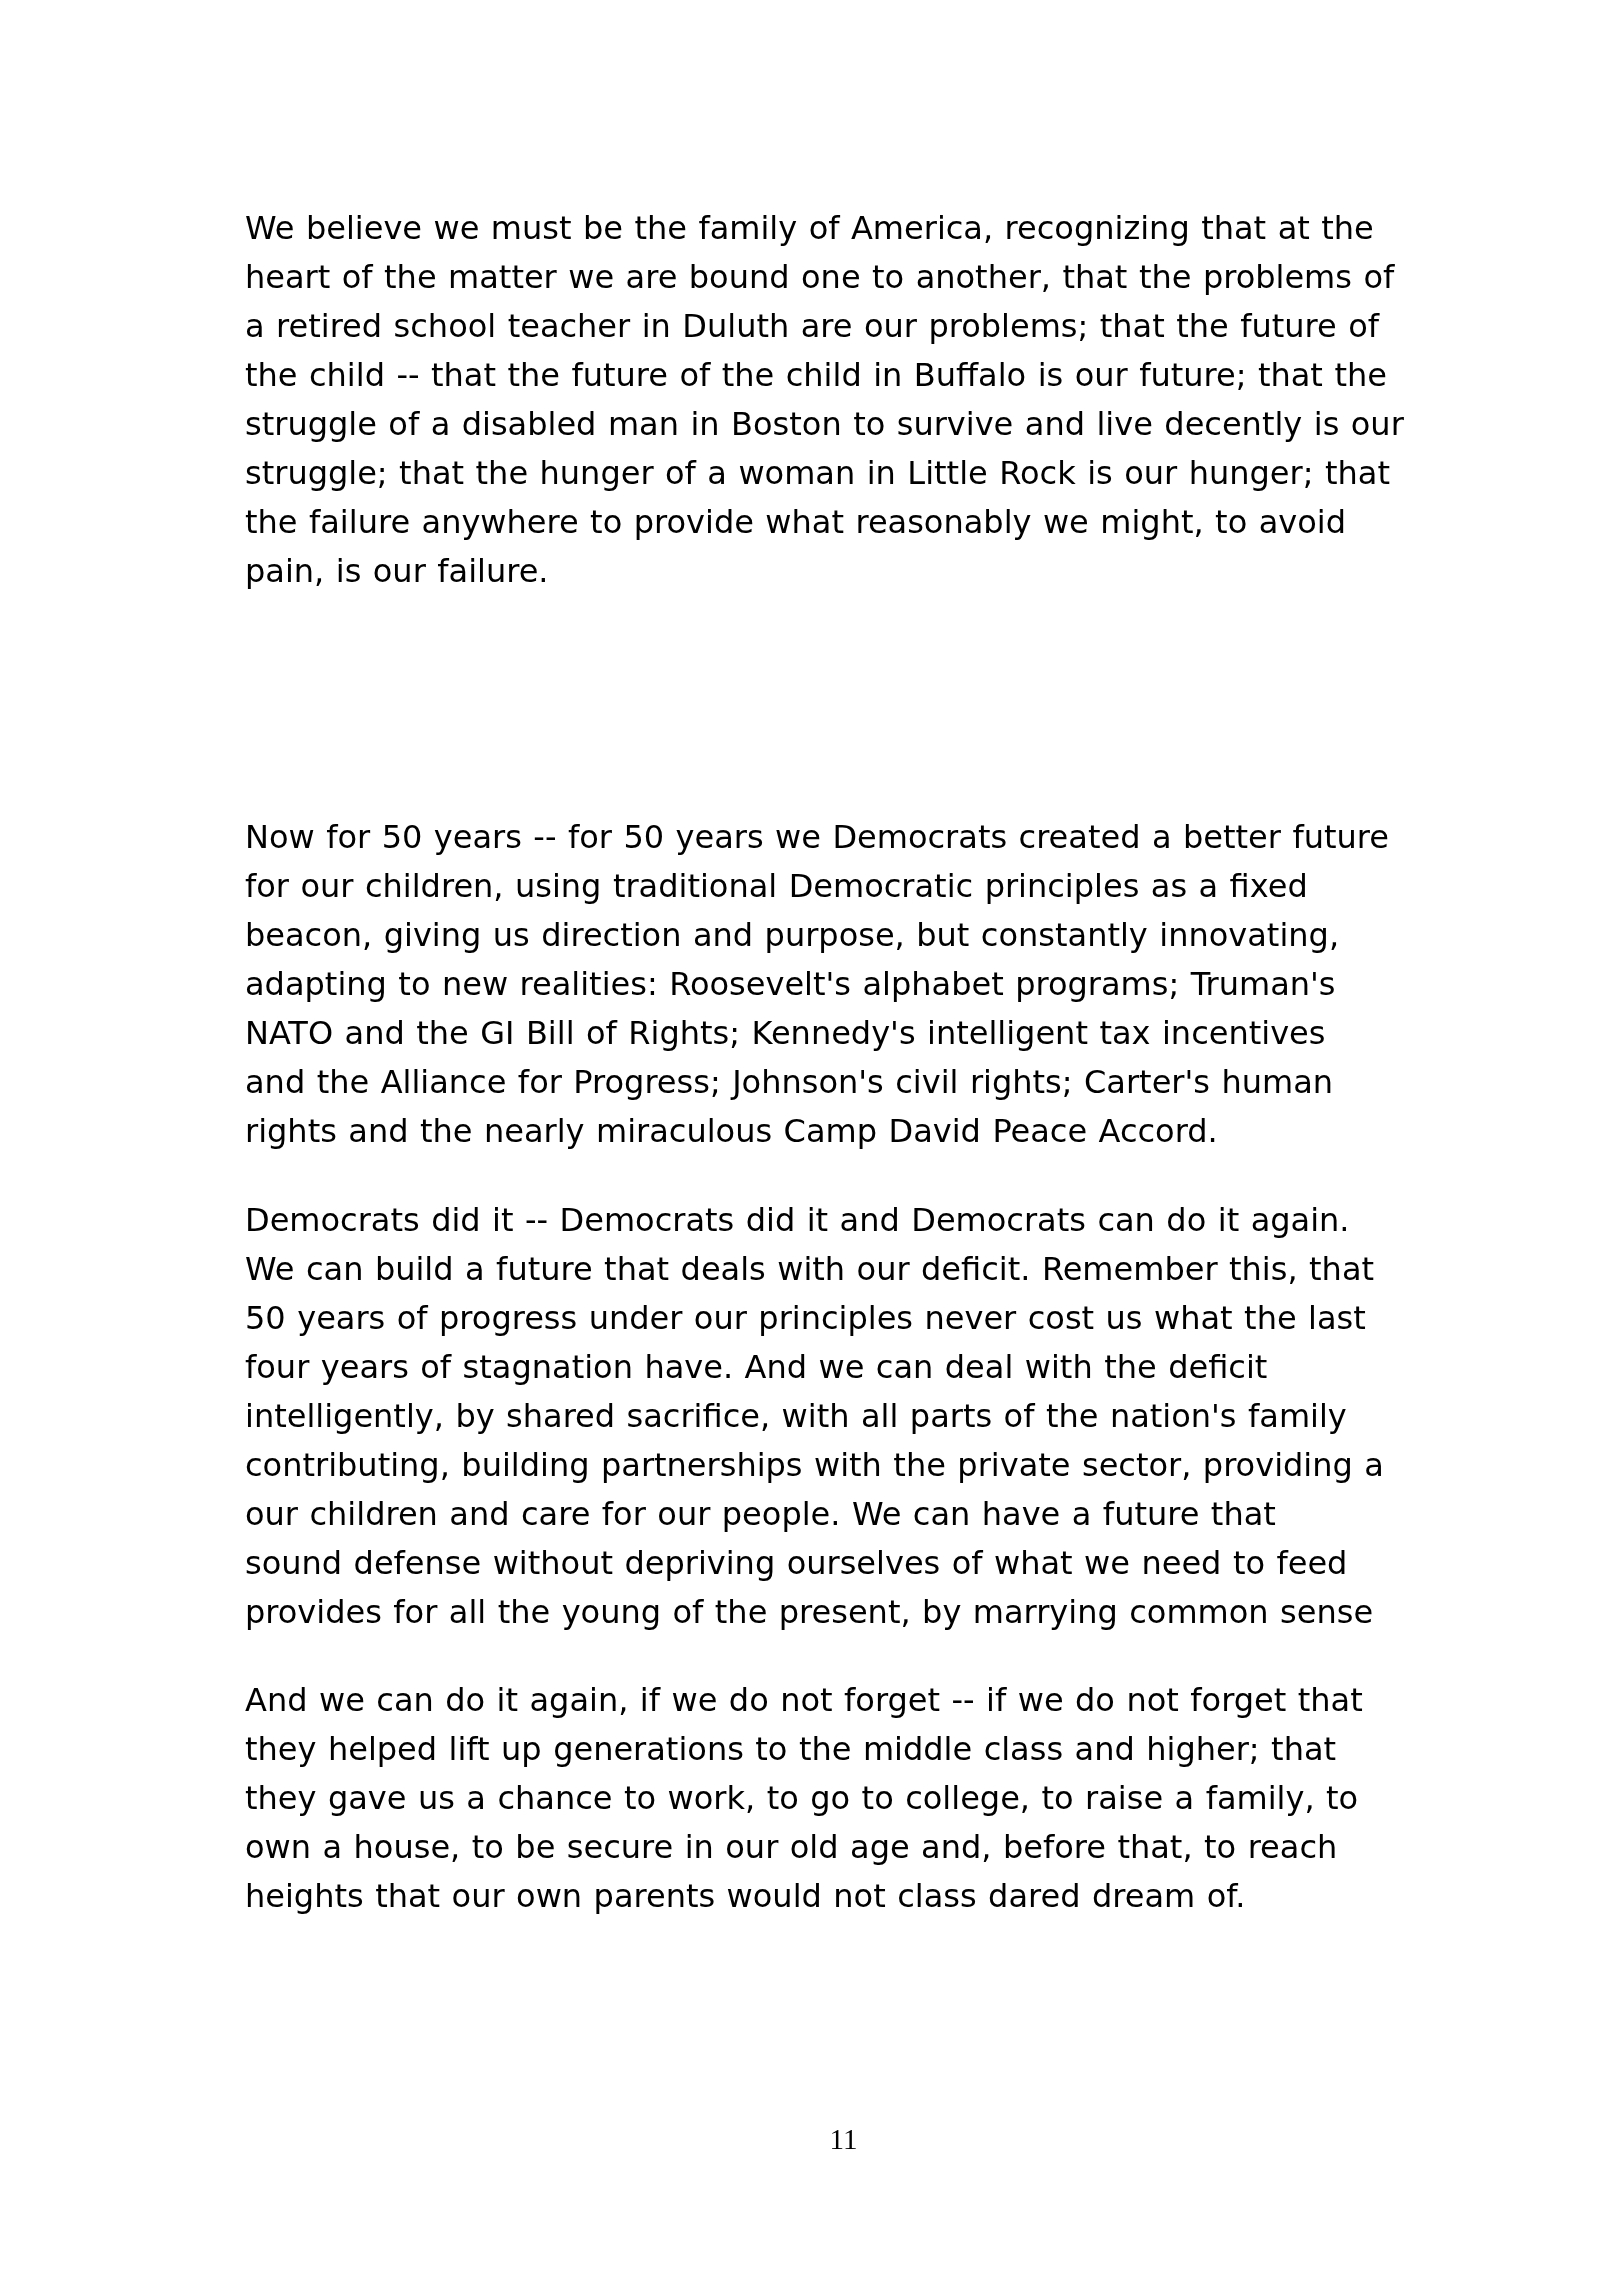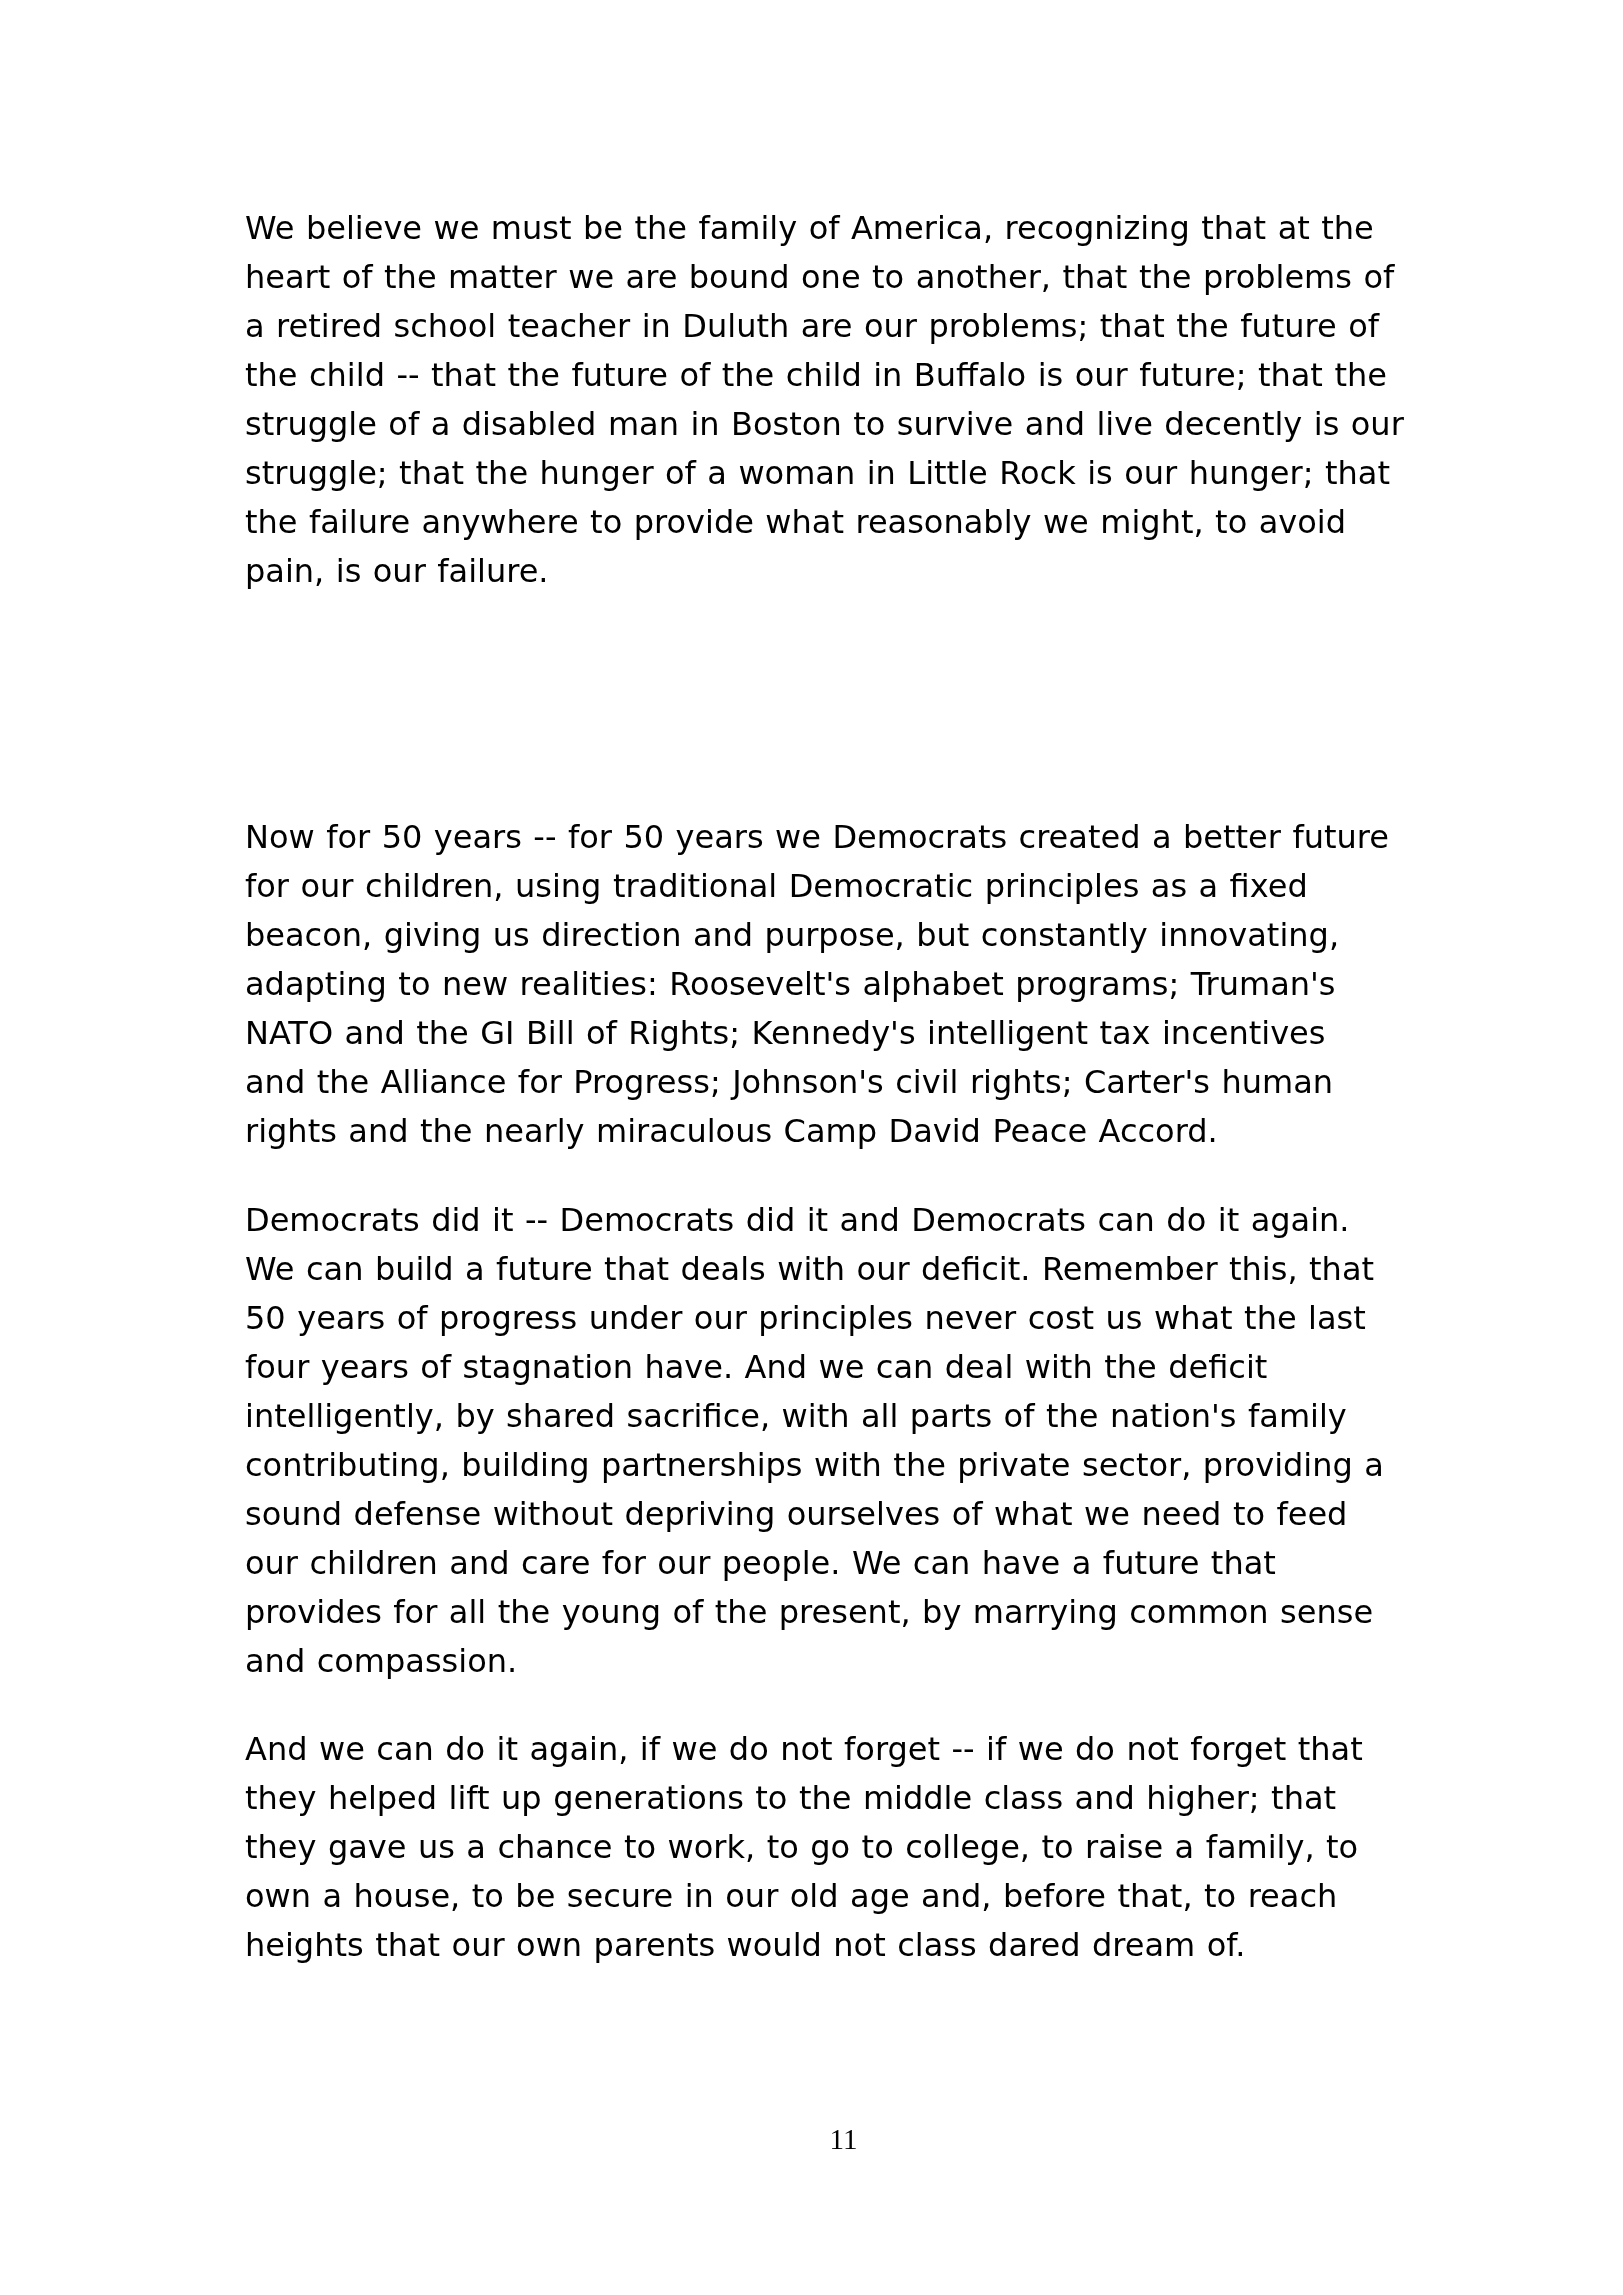--- a/index.html
+++ b/index.html
@@ -87,24 +87,23 @@
       <div class="line">rights and the nearly miraculous Camp David Peace Accord.</div>
     </div>
 
     <div class="para para-3">
       <div class="line">Democrats did it -- Democrats did it and Democrats can do it again.</div>
       <div class="line">We can build a future that deals with our deficit. Remember this, that</div>
       <div class="line">50 years of progress under our principles never cost us what the last</div>
       <div class="line">four years of stagnation have. And we can deal with the deficit</div>
       <div class="line">intelligently, by shared sacrifice, with all parts of the nation's family</div>
       <div class="line">contributing, building partnerships with the private sector, providing a</div>
+      <div class="line">our children and care for our people. We can have a future that</div>
       <div class="line">sound defense without depriving ourselves of what we need to feed</div>
-      <div class="line">our children and care for our people. We can have a future that</div>
       <div class="line">provides for all the young of the present, by marrying common sense</div>
-      <div class="line">and compassion.</div>
     </div>
 
     <div class="para para-4">
       <div class="line">And we can do it again, if we do not forget -- if we do not forget that</div>
       <div class="line">they helped lift up generations to the middle class and higher; that</div>
       <div class="line">they gave us a chance to work, to go to college, to raise a family, to</div>
       <div class="line">own a house, to be secure in our old age and, before that, to reach</div>
       <div class="line">heights that our own parents would not class dared dream of.</div>
     </div>
 

